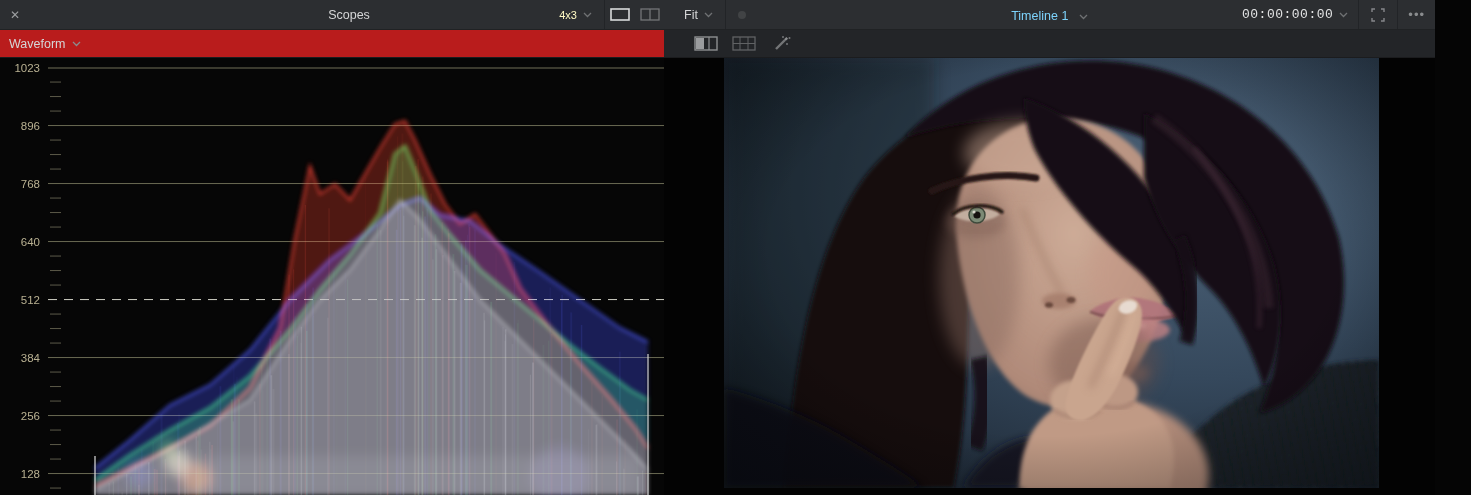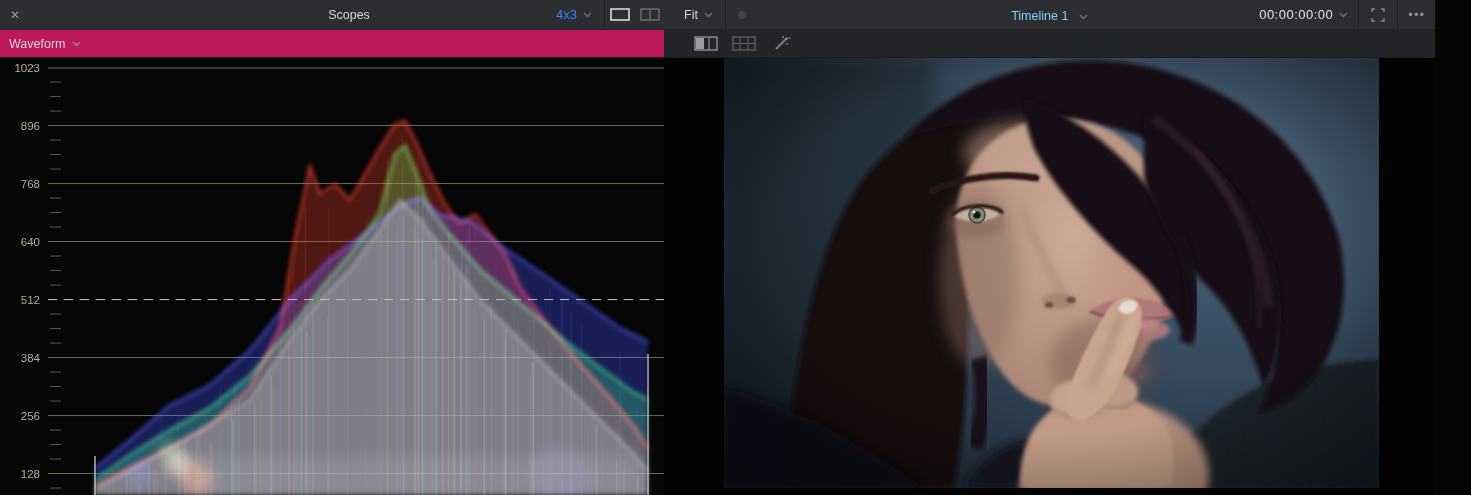--- a/index.html
+++ b/index.html
@@ -4,31 +4,31 @@
 <style>
   html,body{margin:0;padding:0;background:#000;}
   .app{position:relative;width:1471px;height:495px;overflow:hidden;background:#050505;
        font-family:"Liberation Sans",sans-serif;-webkit-font-smoothing:antialiased;}
   
   .panel{position:absolute;top:0;height:495px;}
   #left-panel{left:0;width:698px;}
   #right-panel{left:664px;width:771px;}
   .row1{position:absolute;top:0;left:0;right:0;height:29px;background:#2c2e31;
         border-bottom:1px solid #202224;display:flex;align-items:center;}
-  .row2{position:absolute;top:30px;left:0;right:0;height:27px;background:#be185d;
+  .row2{position:absolute;top:30px;left:0;right:0;height:27px;background:#b91c1c;
         border-bottom:1px solid #1b1c1e;display:flex;align-items:center;}
   #right-panel .row2{background:#232528;}
   .vdiv{width:1px;align-self:stretch;background:#222427;}
   .hspace{flex:1;}
   .txt{font-size:12.5px;color:#d5d6d7;white-space:nowrap;}
-  .txt-dim{font-size:13px;color:#3b82f6;white-space:nowrap;}
+  .txt-dim{font-size:11px;color:#fef9c3;white-space:nowrap;}
   .center-title{position:absolute;left:0;right:0;text-align:center;pointer-events:none;}
   .chev{margin-left:6px;display:inline-block;}
   .iconbtn{display:flex;align-items:center;justify-content:center;height:100%;cursor:default;}
-  .timecode{font-family:Liberation Sans, sans-serif;font-size:13px;color:#e2e3e4;letter-spacing:.5px;}
+  .timecode{font-family:Liberation Mono, monospace;font-size:13px;color:#e2e3e4;letter-spacing:.5px;}
   .dot-ind{width:8px;height:8px;border-radius:50%;background:#414345;margin-left:12px;}
   .close-x{color:#9c9ea0;font-size:12px;padding:0 10px;}
   .more-dots{color:#8a8c8e;font-size:13px;letter-spacing:1px;padding:0 10px;}
   
   #scope-area{position:absolute;top:58px;left:0;width:698px;height:437px;background:#0f766e;}
   #panel-gap{position:absolute;left:698px;top:0;width:2px;height:58px;background:#17181a;}
   #viewer-area{position:absolute;top:58px;left:0;width:771px;height:437px;background:#030303;}
   #viewer-image{position:absolute;left:60px;top:0;width:655px;height:430px;}
   svg{display:block;}
 </style>

